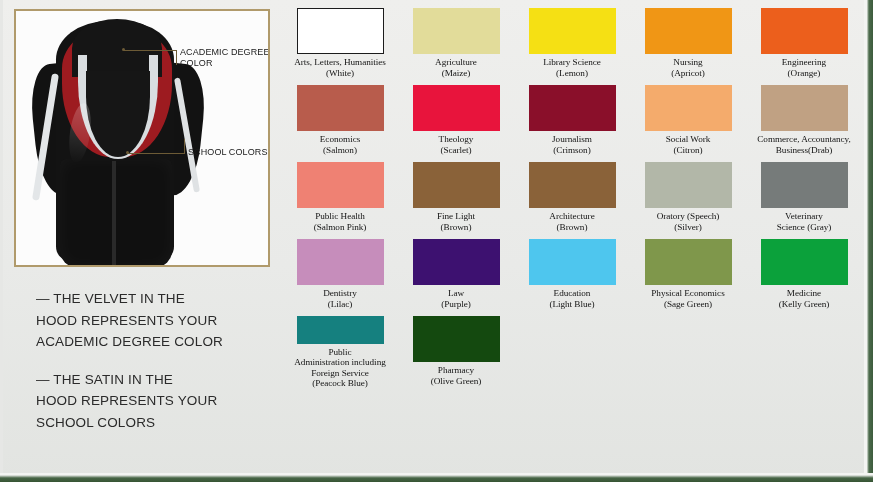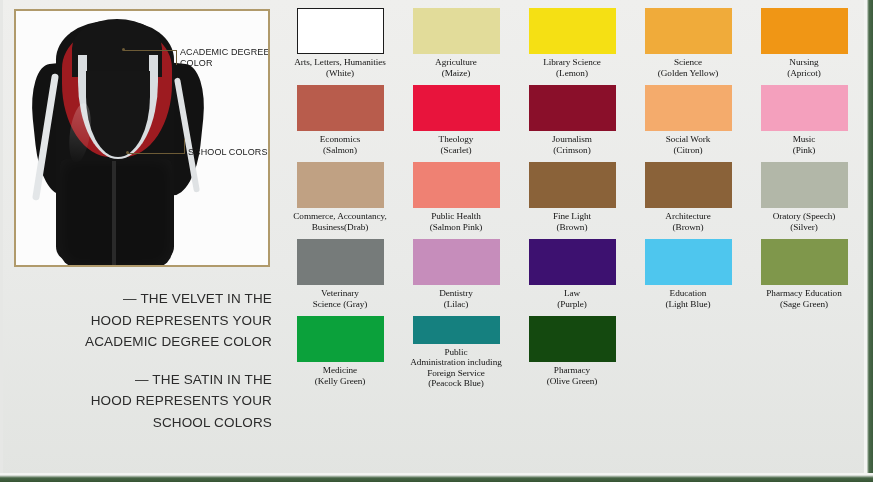--- a/index.html
+++ b/index.html
@@ -209,21 +209,20 @@
     left: 36px; top: 288px;
     width: 236px;
   }
   .note {
     font-size: 13.5px;
     line-height: 21.5px;
     color: #2b2b2b;
     letter-spacing: .15px;
     margin-bottom: 16px;
     white-space: pre-line;
-    text-align: right;
   }
 
   
   #grid {
     position: absolute;
     left: 282px; top: 4px;
     width: 580px;
     display: grid;
     grid-template-columns: repeat(5, 116px);
     grid-auto-rows: 77px;
@@ -305,48 +304,44 @@
       </div>
       <div class="cell">
         <div class="swatch" style="background: rgb(226, 220, 154);"></div>
         <div class="cap"><span>Agriculture</span><br><span>(Maize)</span></div>
       </div>
       <div class="cell">
         <div class="swatch" style="background: rgb(245, 224, 20);"></div>
         <div class="cap"><span>Library Science</span><br><span>(Lemon)</span></div>
       </div>
       <div class="cell">
-        <div class="swatch" style="background: rgb(240, 171, 58);"></div>
-        <div class="cap"><span>Science</span><br><span>(Golden Yellow)</span></div>
-      </div>
-      <div class="cell">
         <div class="swatch" style="background: rgb(240, 150, 21);"></div>
         <div class="cap"><span>Nursing</span><br><span>(Apricot)</span></div>
       </div>
       <div class="cell">
+        <div class="swatch" style="background: rgb(236, 95, 28);"></div>
+        <div class="cap"><span>Engineering</span><br><span>(Orange)</span></div>
+      </div>
+      <div class="cell">
         <div class="swatch" style="background: rgb(184, 92, 76);"></div>
         <div class="cap"><span>Economics</span><br><span>(Salmon)</span></div>
       </div>
       <div class="cell">
         <div class="swatch" style="background: rgb(232, 20, 60);"></div>
         <div class="cap"><span>Theology</span><br><span>(Scarlet)</span></div>
       </div>
       <div class="cell">
         <div class="swatch" style="background: rgb(138, 15, 42);"></div>
         <div class="cap"><span>Journalism</span><br><span>(Crimson)</span></div>
       </div>
       <div class="cell">
         <div class="swatch" style="background: rgb(244, 171, 108);"></div>
         <div class="cap"><span>Social Work</span><br><span>(Citron)</span></div>
       </div>
       <div class="cell">
-        <div class="swatch" style="background: rgb(244, 160, 189);"></div>
-        <div class="cap"><span>Music</span><br><span>(Pink)</span></div>
-      </div>
-      <div class="cell">
         <div class="swatch" style="background: rgb(192, 161, 131);"></div>
         <div class="cap"><span>Commerce, Accountancy,</span><br><span>Business(Drab)</span></div>
       </div>
       <div class="cell">
         <div class="swatch" style="background: rgb(239, 129, 115);"></div>
         <div class="cap"><span>Public Health</span><br><span>(Salmon Pink)</span></div>
       </div>
       <div class="cell">
         <div class="swatch" style="background: rgb(138, 98, 57);"></div>
         <div class="cap"><span>Fine Light</span><br><span>(Brown)</span></div>
@@ -370,21 +365,21 @@
       <div class="cell">
         <div class="swatch" style="background: rgb(61, 17, 112);"></div>
         <div class="cap"><span>Law</span><br><span>(Purple)</span></div>
       </div>
       <div class="cell">
         <div class="swatch" style="background: rgb(78, 198, 238);"></div>
         <div class="cap"><span>Education</span><br><span>(Light Blue)</span></div>
       </div>
       <div class="cell">
         <div class="swatch" style="background: rgb(127, 151, 75);"></div>
-        <div class="cap"><span>Pharmacy Education</span><br><span>(Sage Green)</span></div>
+        <div class="cap"><span>Physical Economics</span><br><span>(Sage Green)</span></div>
       </div>
       <div class="cell">
         <div class="swatch" style="background: rgb(11, 161, 59);"></div>
         <div class="cap"><span>Medicine</span><br><span>(Kelly Green)</span></div>
       </div>
       <div class="cell">
         <div class="swatch" style="background: rgb(21, 128, 127);"></div>
         <div class="cap"><span>Public</span><br><span>Administration including
 Foreign Service
 (Peacock Blue)</span></div>

